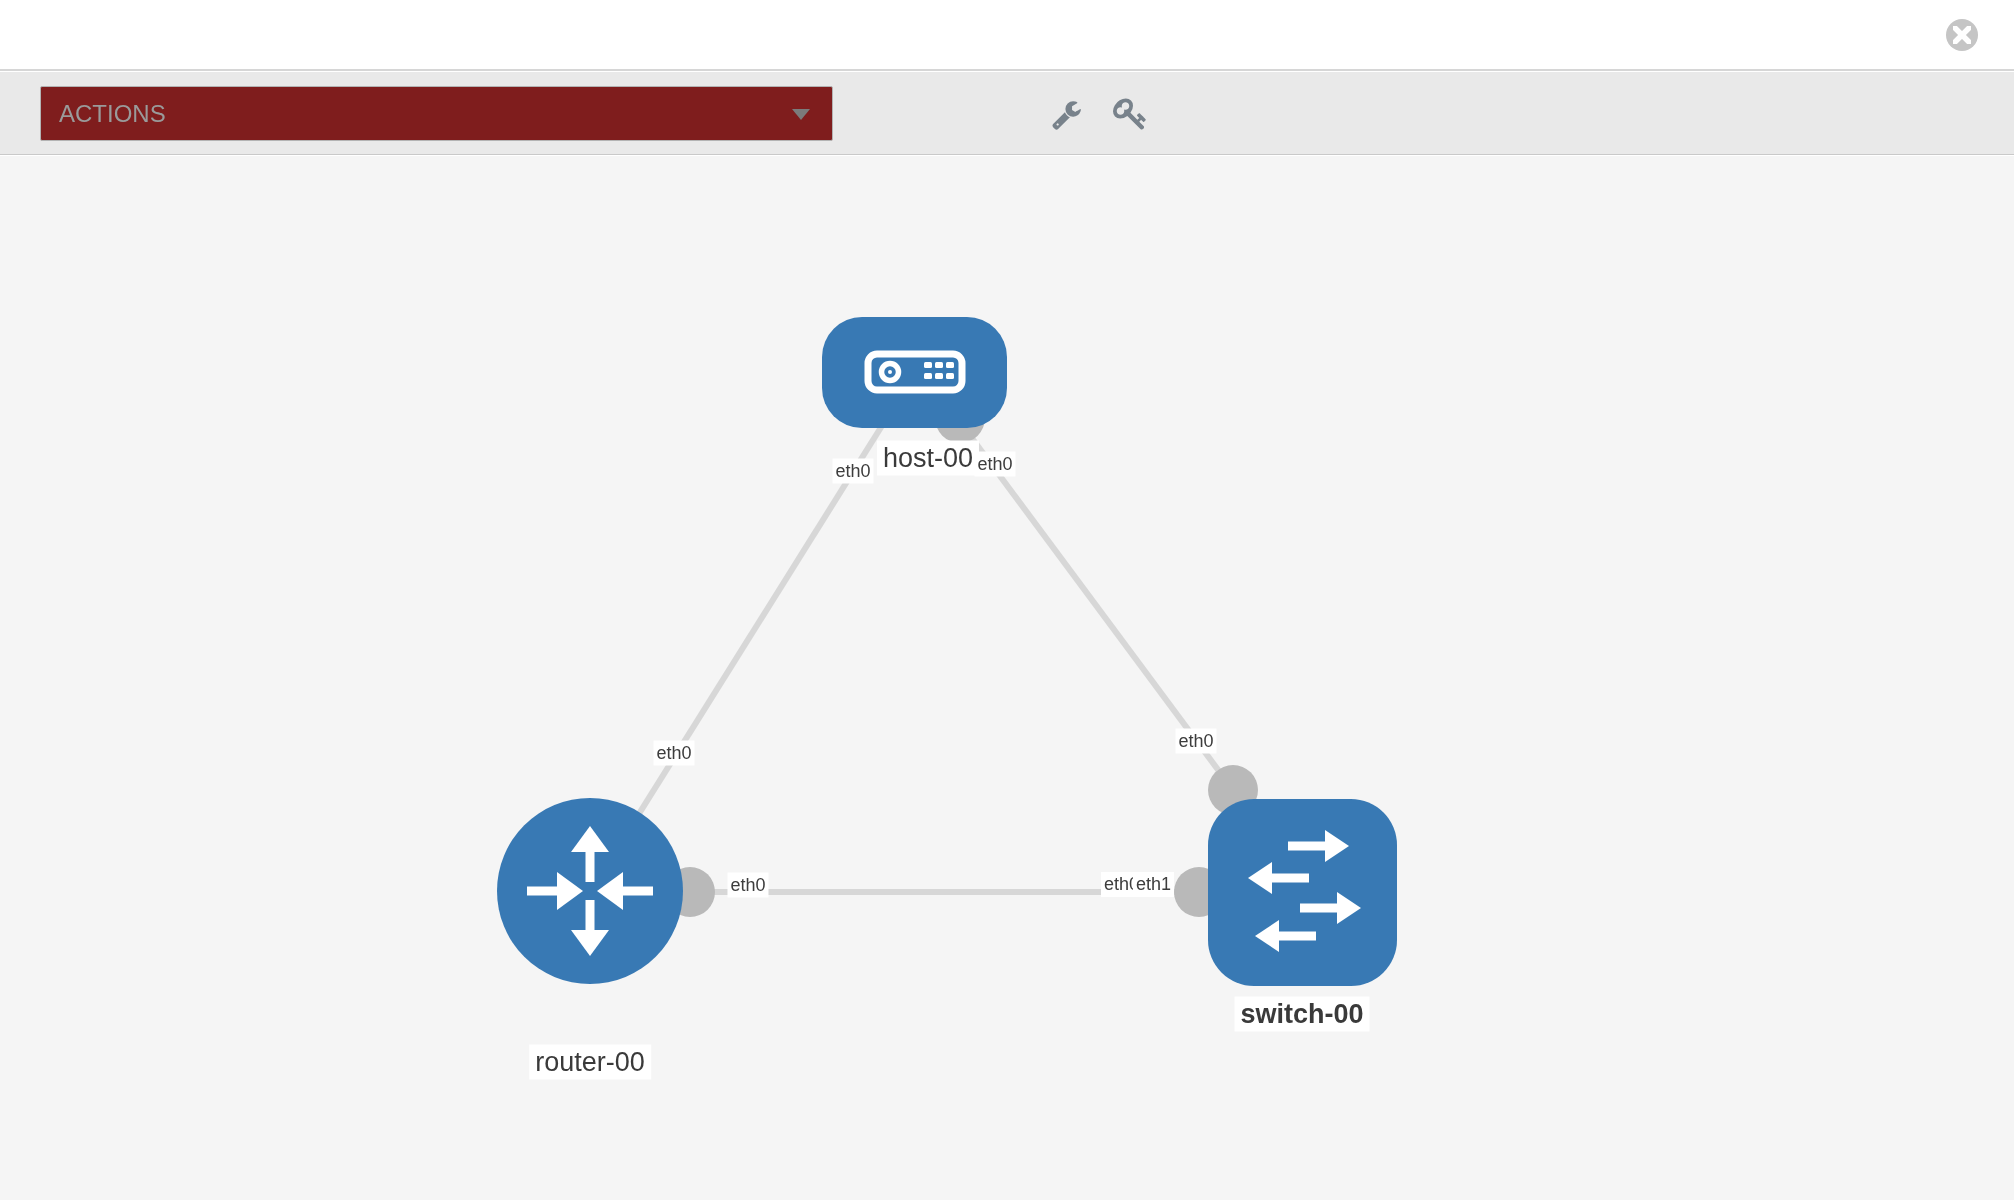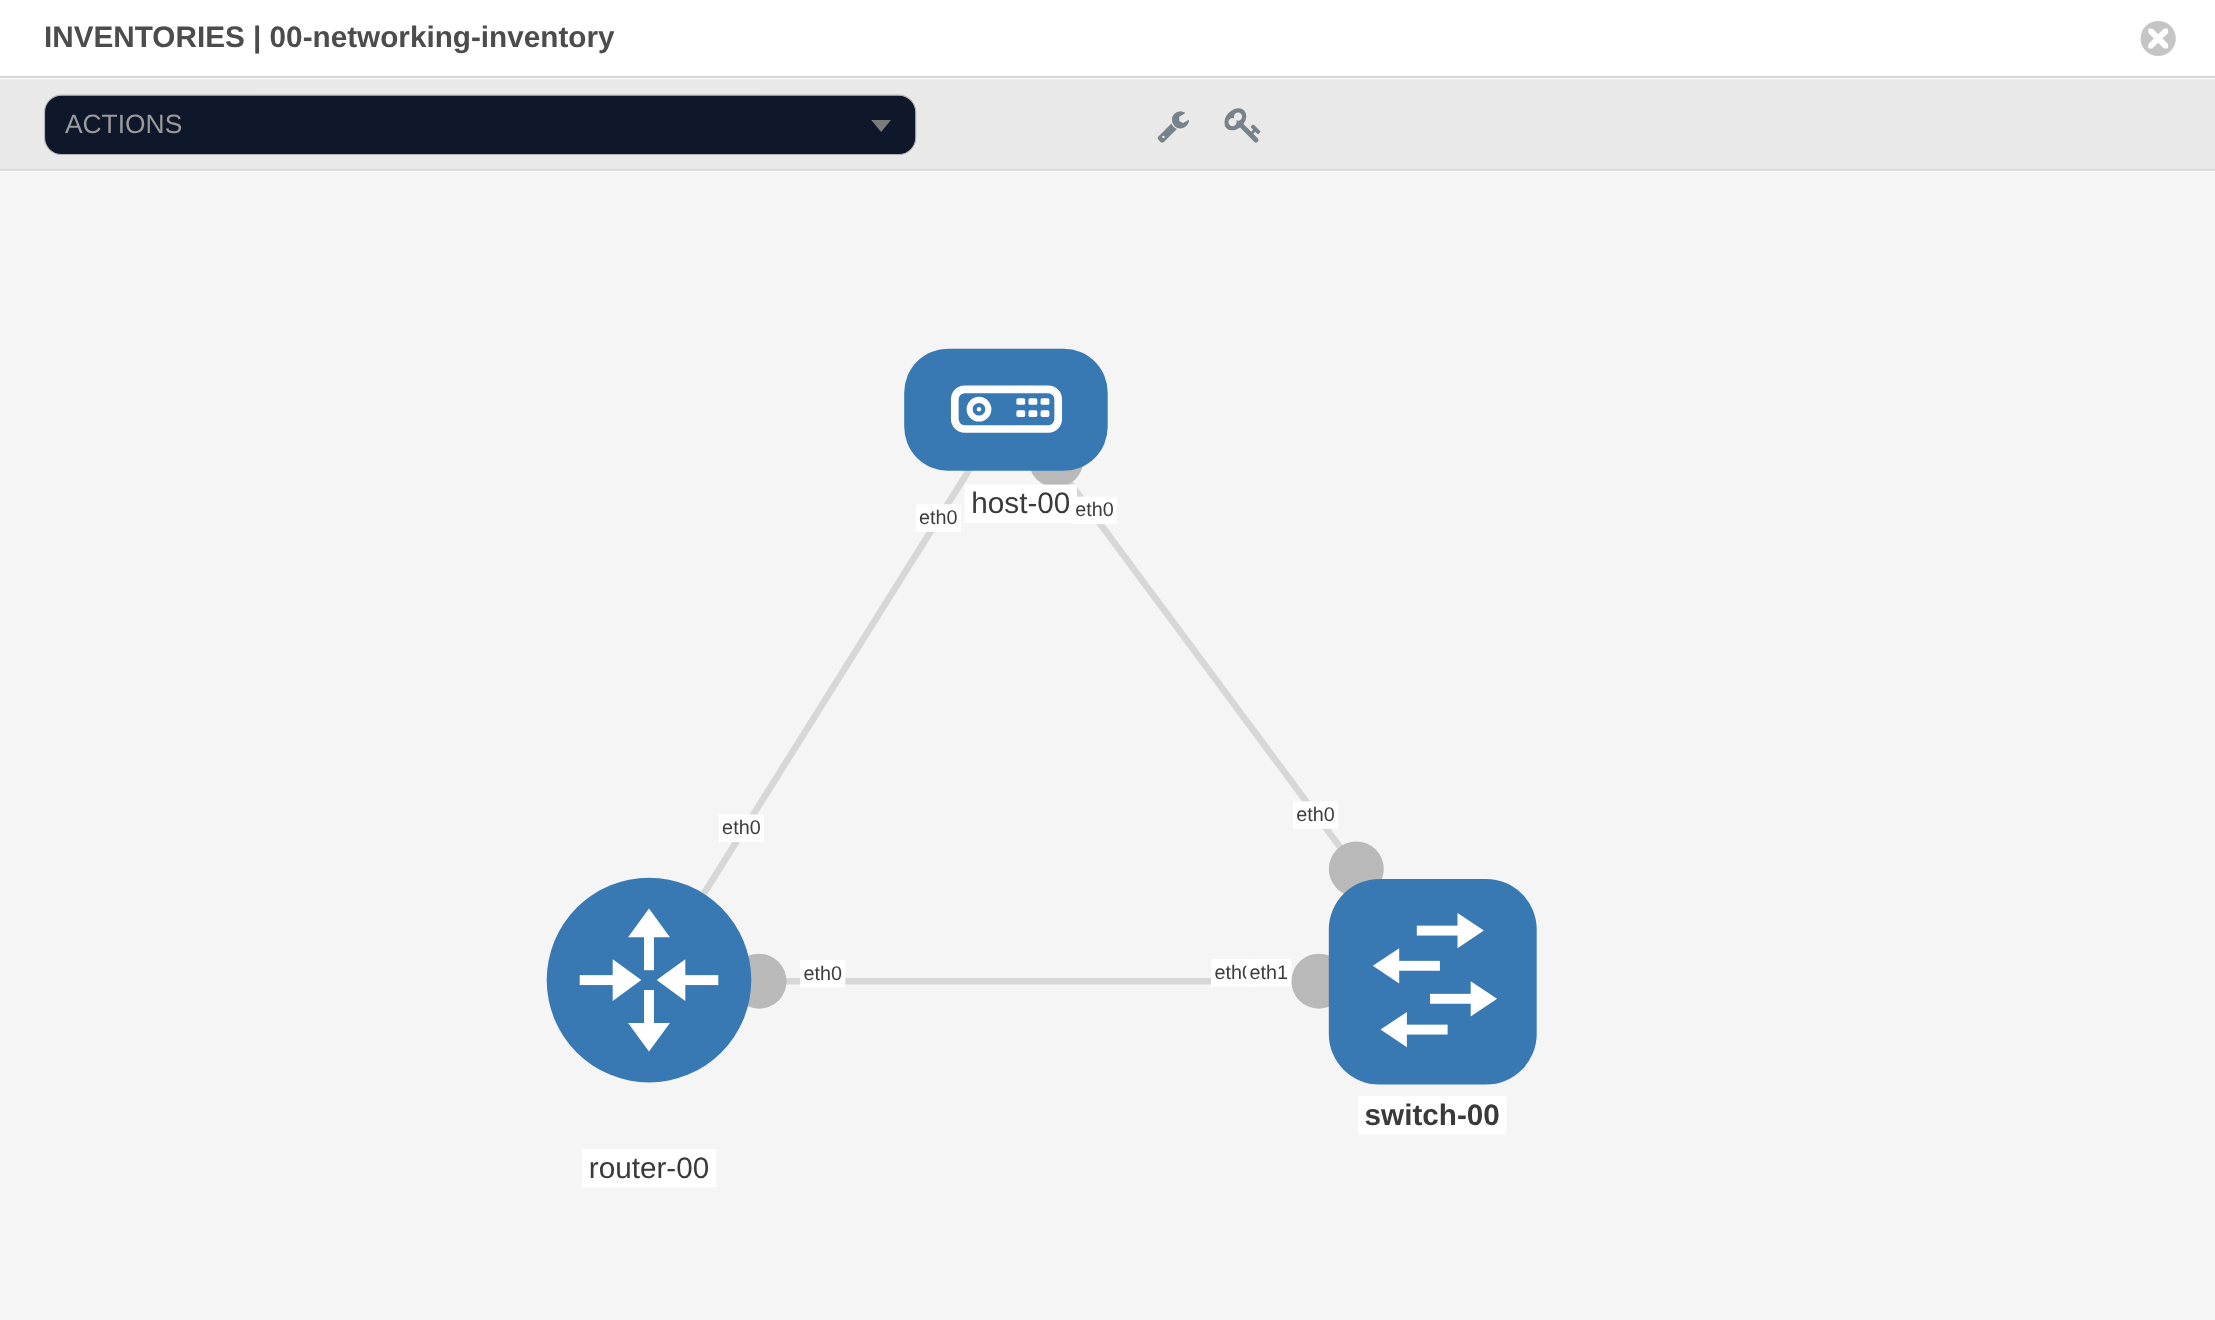--- a/index.html
+++ b/index.html
@@ -11,22 +11,22 @@
             background:#ffffff; border-bottom:2px solid #d6d6d6; }
   .page-title { position:absolute; left:40px; top:0; line-height:69px;
                 font-size:27px; font-weight:bold; color:#4c4c4c; }
   .close-btn { position:absolute; right:36px; top:19px; width:32px; height:32px;
                border-radius:50%; background:#c5c5c5; cursor:pointer; }
   .close-btn svg { position:absolute; left:7px; top:7px; }
 
   
   .toolbar { position:absolute; top:72px; left:0; width:2014px; height:83px;
              background:#e9e9e9; border-bottom:1px solid #c9c9c9; }
-  .select-box { position:absolute; top:14px; height:55px; background:#0f172a;
-                border:1px solid #b3b3b3; border-radius:16px; cursor:pointer;padding-left:13px; }
+  .select-box { position:absolute; top:14px; height:55px; background:#7f1d1d;
+                border:1px solid #b3b3b3; border-radius:2px; cursor:pointer;padding-left:13px; }
   .select-box .sel-label { position:absolute; left:18px; top:0; line-height:53px;
                            font-size:24px; color:#9a9a9a; }
   .caret { position:absolute; right:22px; top:22px; width:0; height:0;
            border-left:9px solid transparent; border-right:9px solid transparent;
            border-top:11px solid #7b7b7b; }
   .actions-box { left:40px;  width:793px; }
   .search-box  { left:1182px; width:794px; }
   .tool-icon { position:absolute; cursor:pointer; }
   .wrench { left:1051px; top:27px; }
   .key    { left:1113px; top:24px; }
@@ -85,21 +85,20 @@
   .zoom-track { position:absolute; left:64px; top:46px; width:268px; height:22px;
                 background:#fff; border:2px solid #b6bbc0; border-radius:11px;
                 cursor:pointer; }
   .zoom-handle { position:absolute; left:152px; top:-8px; width:34px; height:34px;
                  border-radius:50%; background:#3879b4; cursor:pointer; }
 </style>
 </head>
 <body>
 
 <div class="header">
-  <div class="page-title">INVENTORIES | 00-networking-inventory</div>
   <div class="close-btn">
     <span>
       <svg width="18" height="18" viewBox="0 0 18 18" style="position:absolute;left:7px;top:7px;">
         <line x1="2" y1="2" x2="16" y2="16" stroke="#fff" stroke-width="5.5" stroke-linecap="round"></line>
         <line x1="16" y1="2" x2="2" y2="16" stroke="#fff" stroke-width="5.5" stroke-linecap="round"></line>
       </svg>
     </span>
   </div>
 </div>
 

